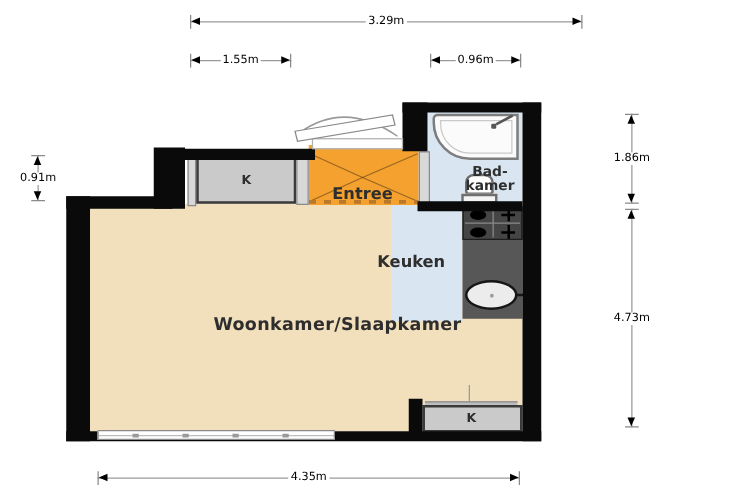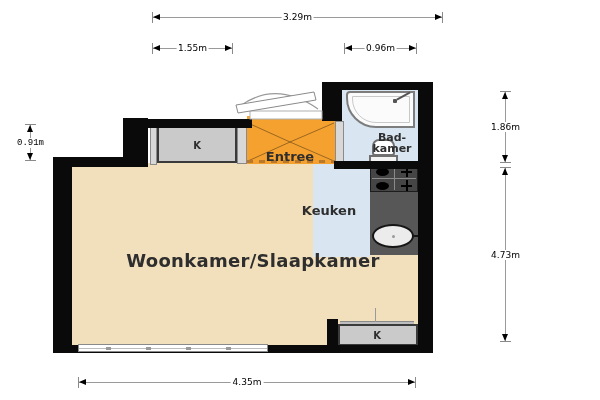--- a/index.html
+++ b/index.html
@@ -11,21 +11,21 @@
   
   .floor-wood{position:absolute;background:#F2DFBB;}
   .floor-tile{position:absolute;background:#D9E6F2;}
   .floor-entree{position:absolute;background:#F5A12F;}
   .closet{position:absolute;background:#CACACA;border:2px solid #3a3a3a;box-sizing:border-box;}
   .doorstrip{position:absolute;background:#D8D8D8;border:1px solid #8a8a8a;box-sizing:border-box;}
   .counter{position:absolute;background:#575757;}
   
   .room-label{position:absolute;transform:translate(-50%,-50%);color:#2e2e2e;font-weight:700;
               white-space:nowrap;text-align:center;}
-  .lbl-lg{font-size:18px;letter-spacing:.3px;}
+  .lbl-lg{font-size:14px;letter-spacing:.3px;margin-left:17px;}
   .lbl-md{font-size:13px;}
   .lbl-sm{font-size:11px;line-height:11px;}
   .lbl-k{font-size:10px;}
   
   .dim-h{position:absolute;height:13px;}
   .dim-h .dline{position:absolute;left:0;right:0;top:6px;height:1px;background:#9a9a9a;}
   .dim-h .tick{position:absolute;top:1px;width:1px;height:11px;background:#8a8a8a;}
   .dim-h .tick.l{left:0;}.dim-h .tick.r{right:0;}
   .dim-h .arr{position:absolute;top:3px;width:0;height:0;border-top:3.5px solid transparent;border-bottom:3.5px solid transparent;}
   .dim-h .arr.l{left:1px;border-right:7px solid #000;}
@@ -150,21 +150,21 @@
   <div class="room-label lbl-lg" style="left:253px;top:260px;">Woonkamer/Slaapkamer</div>
   <div class="room-label lbl-md" style="left:329px;top:210px;">Keuken</div>
   <div class="room-label lbl-md" style="left:290px;top:156px;">Entree</div>
   <div class="room-label lbl-sm" style="left:392px;top:143px;">
     <span style="display:block">Bad-</span>
     <span style="display:block">kamer</span>
   </div>
   <div class="room-label lbl-k" style="left:197px;top:145px;">K</div>
   <div class="room-label lbl-k" style="left:377px;top:335px;">K</div>
 
-  <div class="dim-h" style="left:152px;top:11px;width:291px;">
+  <div class="dim-h" style="left:152px;top:11px;width:314px;">
     <div class="dline"></div>
       <div class="tick l"></div>
       <div class="tick r"></div>
     <div class="arr l"></div>
       <div class="arr r"></div>
     <div class="dim-label">3.29m</div>
   </div>
   <div class="dim-h" style="left:152px;top:42px;width:81px;">
     <div class="dline"></div>
       <div class="tick l"></div>
@@ -174,21 +174,21 @@
     <div class="dim-label">1.55m</div>
   </div>
   <div class="dim-h" style="left:344px;top:42px;width:73px;">
     <div class="dline"></div>
       <div class="tick l"></div>
       <div class="tick r"></div>
     <div class="arr l"></div>
       <div class="arr r"></div>
     <div class="dim-label">0.96m</div>
   </div>
-  <div class="dim-v" style="left:24px;top:124px;height:37px;font-family:Liberation Mono, monospace;">
+  <div class="dim-v" style="left:24px;top:124px;height:37px;">
     <div class="dline"></div>
       <div class="tick t"></div>
       <div class="tick b"></div>
     <div class="arr t"></div>
       <div class="arr b"></div>
     <div class="dim-label">0.91m</div>
   </div>
   <div class="dim-v" style="left:499px;top:91px;height:72px;">
     <div class="dline"></div>
       <div class="tick t"></div>

